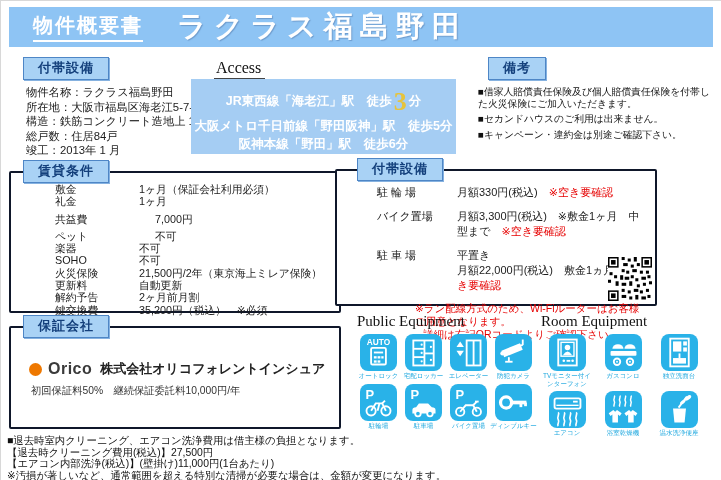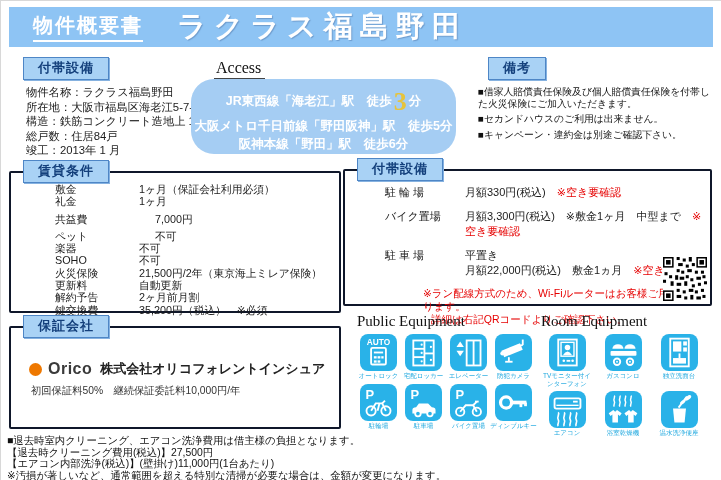--- a/index.html
+++ b/index.html
@@ -12,33 +12,33 @@
   .main-title{margin-left:34px;font-size:29px;font-weight:bold;color:#fff;letter-spacing:7px;text-shadow:1px 1px 1px rgba(90,130,180,.6);}
 
   
   .chip{position:absolute;background:#a9d2f5;border:1px solid #4e86c6;box-shadow:1px 1px 0 #86b2e0;color:#14407c;font-weight:bold;font-size:13px;padding:1px 14px 2px;letter-spacing:1px;z-index:3;}
 
   
   .overview-lines{position:absolute;left:25px;top:84px;width:310px;font-size:11.3px;line-height:14.6px;color:#1c1c1c;}
 
   
   .access-title{position:absolute;left:213px;top:58px;font-family:"Liberation Serif","DejaVu Serif",serif;font-size:16px;color:#111;border-bottom:1px solid #444;padding:0 4px 1px 2px;}
-  .access-box{position:absolute;left:190px;top:78px;width:265px;height:75px;background:#a5cdf3;color:#fff;font-weight:bold;text-align:center;font-size:12.5px;padding-top:7px;box-sizing:border-box;border-radius:23px;}
+  .access-box{position:absolute;left:190px;top:78px;width:265px;height:75px;background:#a5cdf3;color:#fff;font-weight:bold;text-align:center;font-size:12.5px;padding-top:7px;box-sizing:border-box;}
   .access-line{margin:1px 0;}
   .big-min{font-size:26px;color:#e6c33c;font-weight:bold;vertical-align:-5px;padding:0 2px;font-family:"Liberation Serif","DejaVu Serif",serif;}
 
   
   .remarks{position:absolute;left:477px;top:85px;width:240px;font-size:9.8px;line-height:12.2px;color:#111;}
   .remarks .ritem{margin-bottom:3px;}
 
   
   .box{position:absolute;background:#fff;border:2px solid #0f172a;border-radius:2px;box-sizing:border-box;padding-left:28px;}
   #rental-box{left:8px;top:170px;width:332px;height:142px;}
   #guarantor-box{left:8px;top:325px;width:332px;height:103px;}
-  #facility-box{left:342px;top:168px;width:369px;height:137px;}
+  #facility-box{left:334px;top:168px;width:322px;height:137px;}
 
   .rental-rows{padding:10px 8px 0 16px;font-size:10.8px;line-height:12.3px;color:#1b1b1b;}
   .rrow{display:flex;}
   .rrow .lb{width:84px;flex:none;}
   .rrow.gap{margin-top:5px;gap:16px;}
 
   .fac-rows{padding:14px 8px 0 12px;font-size:11px;color:#1b1b1b;position:relative;height:100%;box-sizing:border-box;}
   .frow{display:flex;margin-bottom:9px;}
   .frow .lb{width:80px;flex:none;}
   .red{color:#e60000;}

